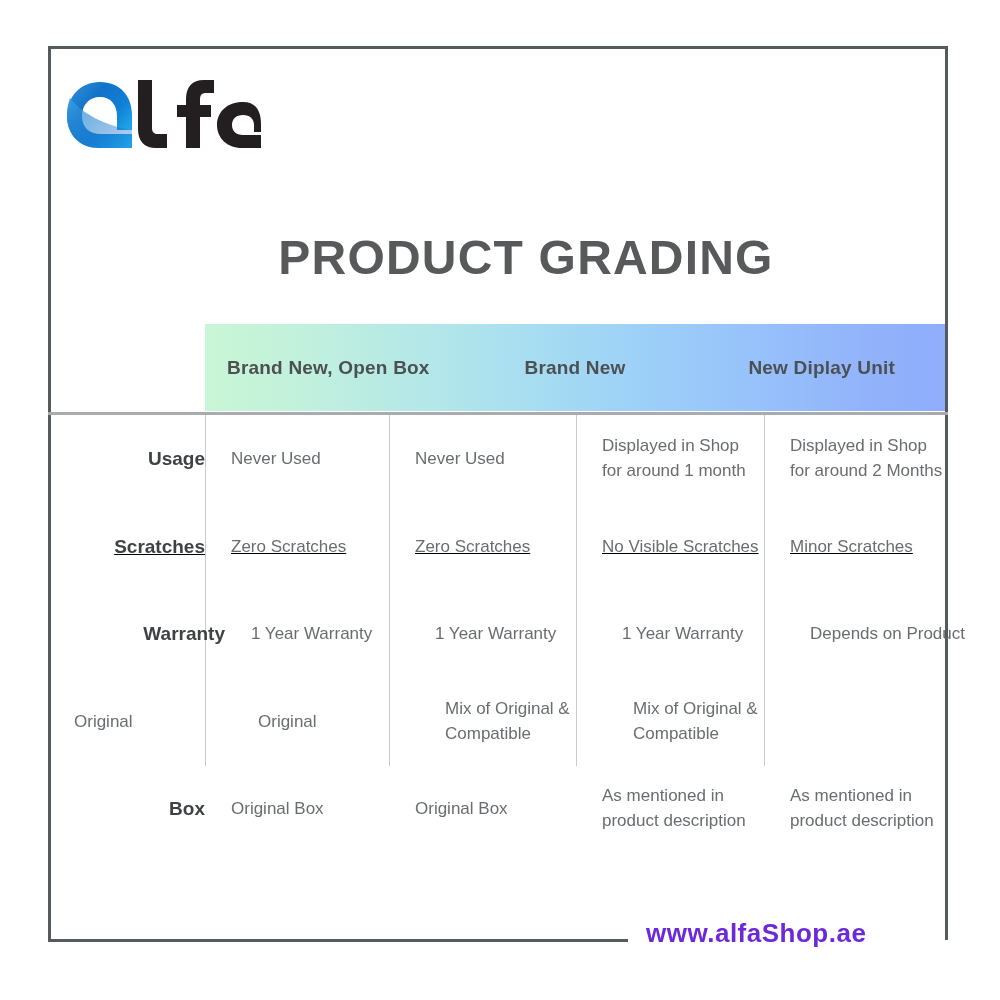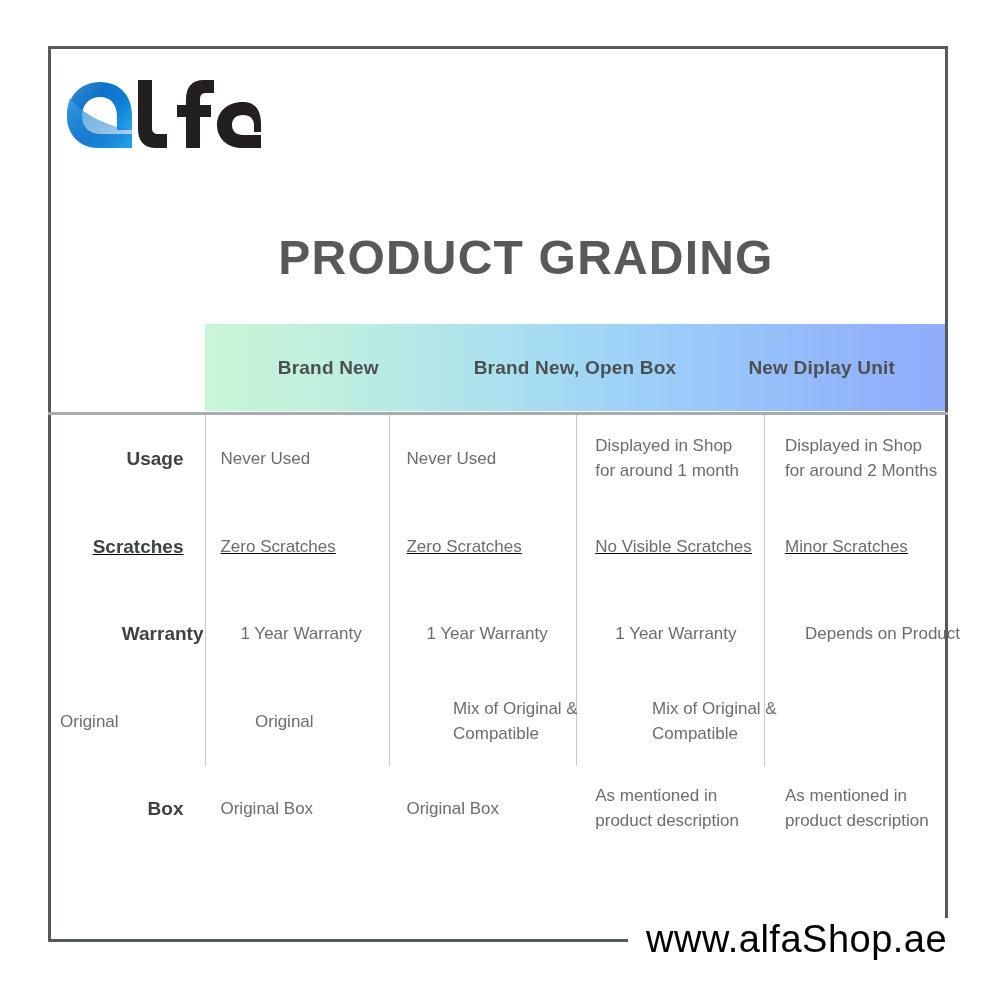--- a/index.html
+++ b/index.html
@@ -118,25 +118,24 @@
     height: 351px;
     background: #c9cacb;
   }
   #div-1 { left: 157px; }   
   #div-2 { left: 341px; }   
   #div-3 { left: 528px; }   
   #div-4 { left: 716px; }   
 
   .body-row {
     position: absolute;
-    left: 0;
+    left: 14px;
     width: 900px;
     height: 88px;
     display: flex;
-    gap: 11px;
   }
   #row-0 { top: 0px; }
   #row-1 { top: 88px; text-decoration: underline; }
   #row-2 { top: 175px; padding-left: 20px; }
   #row-3 { top: 263px; }
   #row-4 { top: 350px; }
 
   .row-label {
     width: 157px;
     box-sizing: border-box;
@@ -161,25 +160,26 @@
   .cell.c1 { width: 184px; }
   .cell.c2 { width: 187px; }
   .cell.c3 { width: 188px; }
   .cell.c4 { width: 184px; }
 
   
   #site-url {
     position: absolute;
     left: 640px;
     top: 918px;
-    font-size: 38px;
-    color: #000000;
+    font-size: 26px;
+    color: #6d28d9;
     letter-spacing: 0.5px;
     background: #ffffff;
     padding: 0 6px;
+    font-weight: bold;
   }
 </style>
 </head>
 <body>
 
 <div id="frame-outer">
   <div class="frame-edge" id="frame-top"></div>
   <div class="frame-edge" id="frame-left"></div>
   <div class="frame-edge" id="frame-bottom"></div>
   <div class="frame-edge" id="frame-right"></div>
@@ -217,23 +217,23 @@
              L177 57 C170 57 166 53 166 47 C166 41 170 37 177 37 C184 37 188 41 188 47
              L188 54 L195 54 L195 46 C195 33 190 24 177 24 Z" fill="#231f20"></path>
   </svg>
 </div>
 
 <div id="page-title">PRODUCT GRADING</div>
 
 <div id="grading-table">
 
   <div id="table-head-row">
-    <div class="head-cell">Brand New</div>
     <div class="head-cell">Brand New,
 Open Box</div>
+    <div class="head-cell">Brand New</div>
     <div class="head-cell">New Diplay Unit</div>
   </div>
 
   <div id="head-underline"></div>
 
   <div id="table-body">
     <div class="col-divider" id="div-1"></div>
     <div class="col-divider" id="div-2"></div>
     <div class="col-divider" id="div-3"></div>
     <div class="col-divider" id="div-4"></div>

